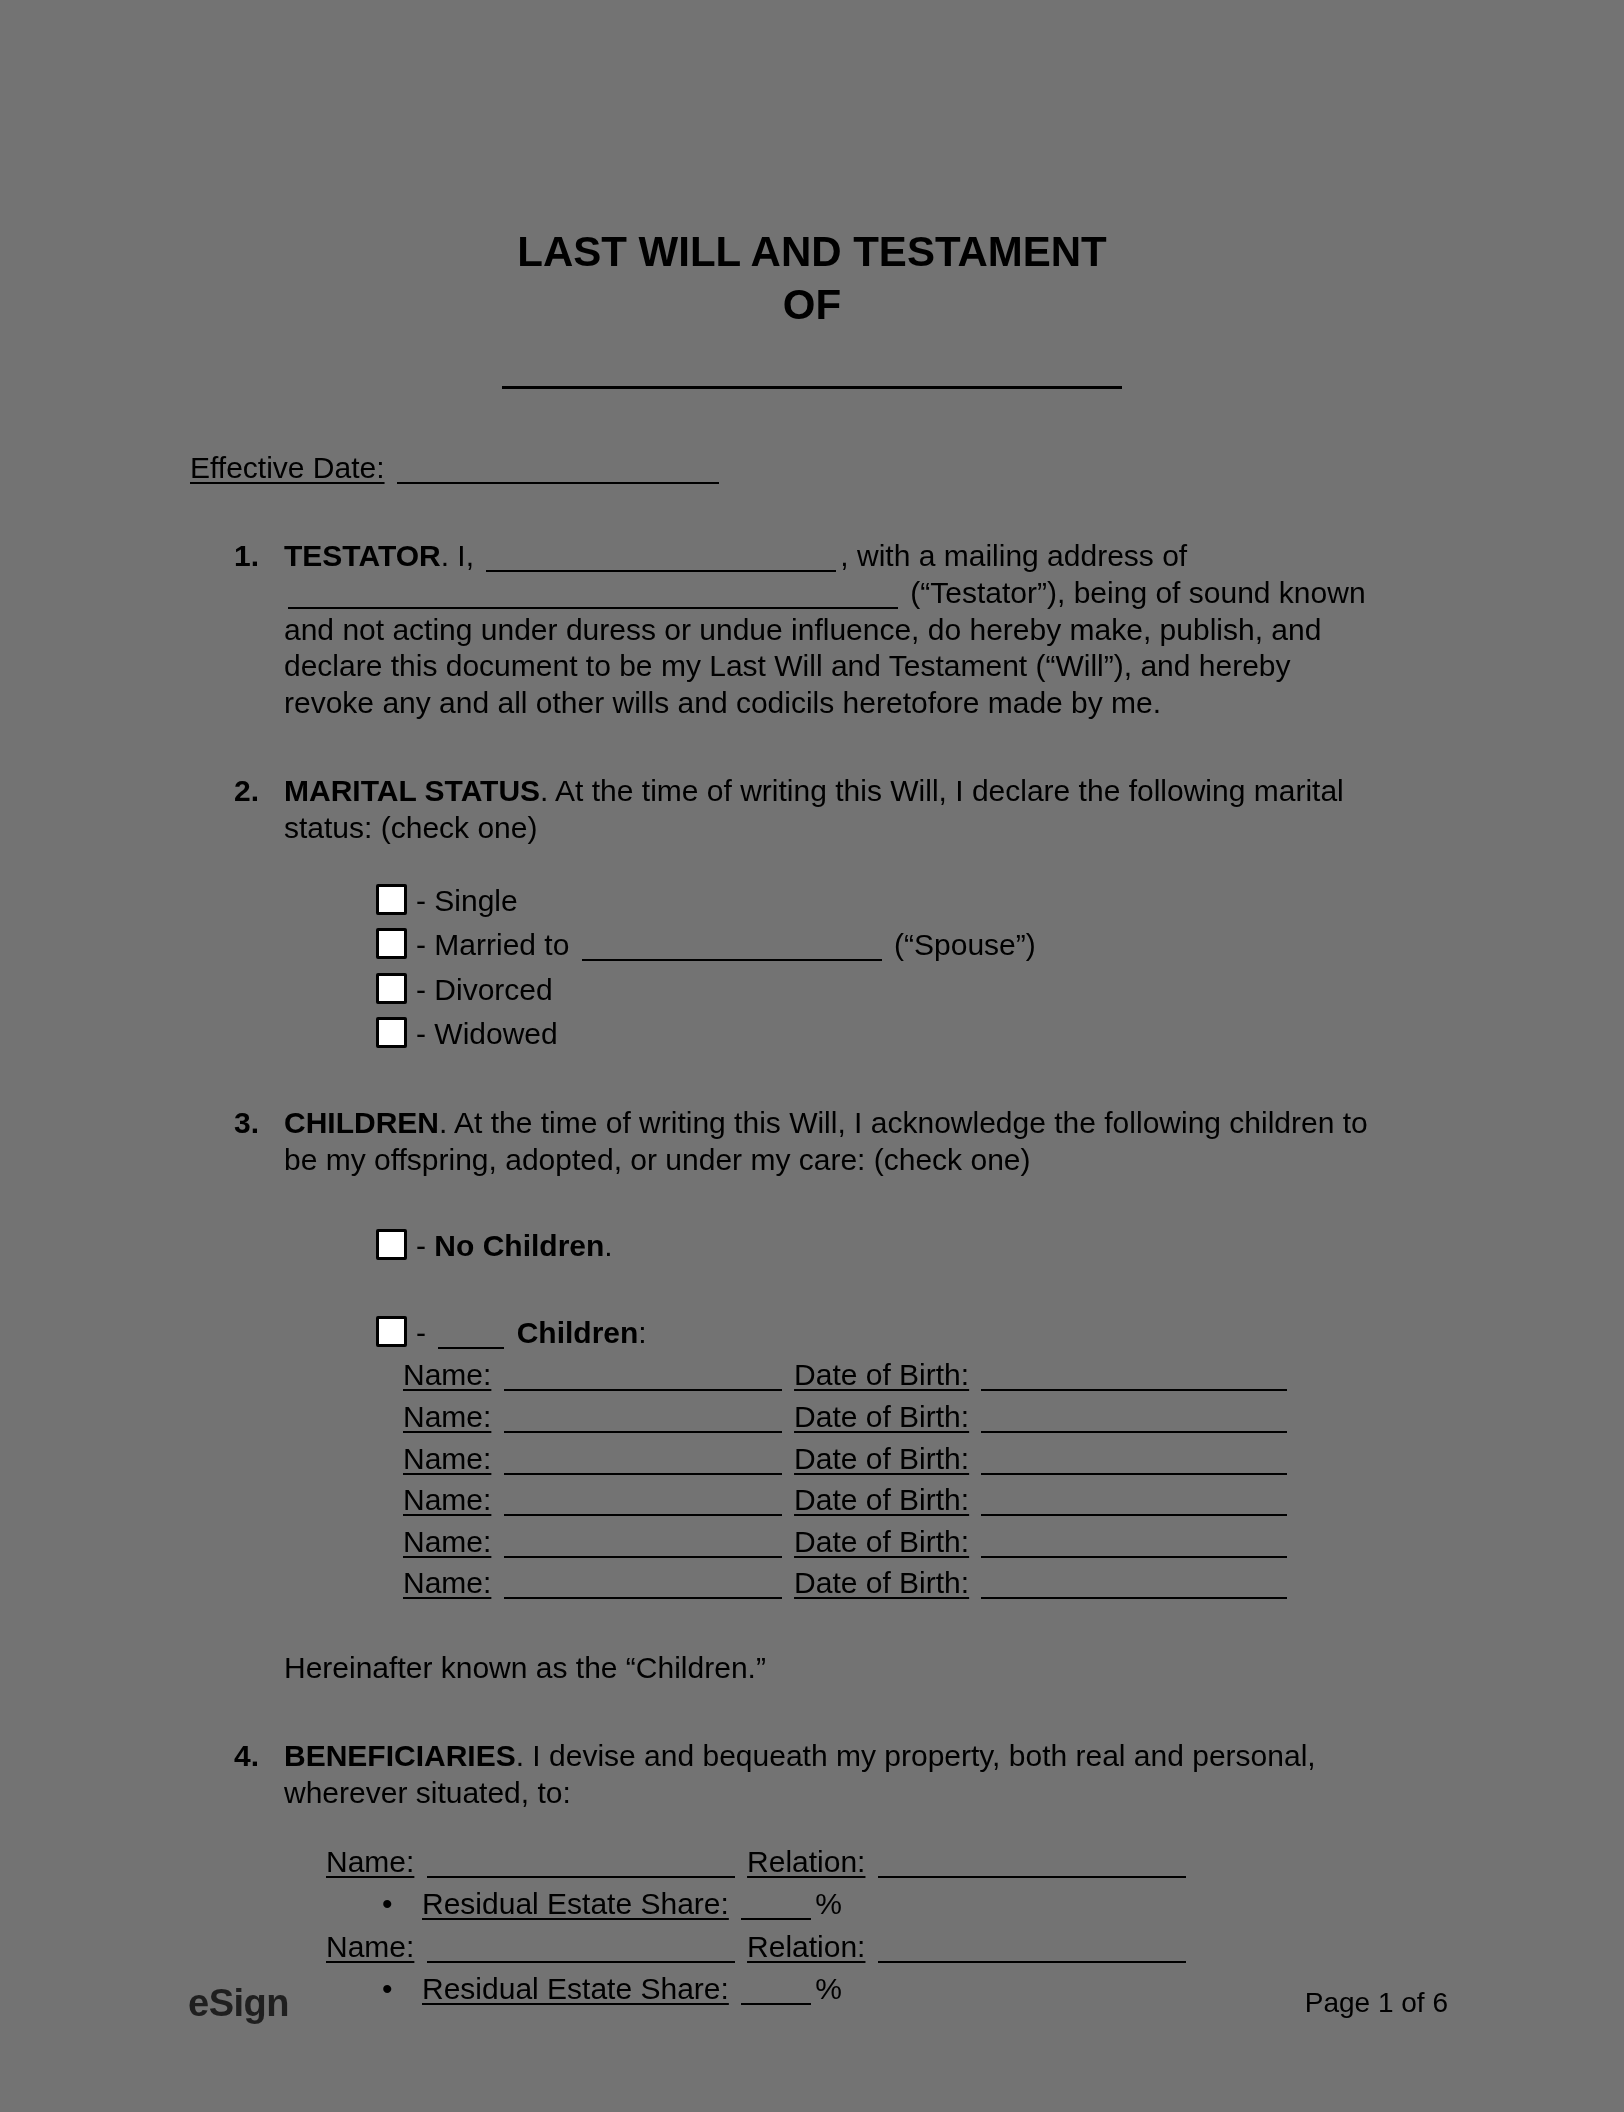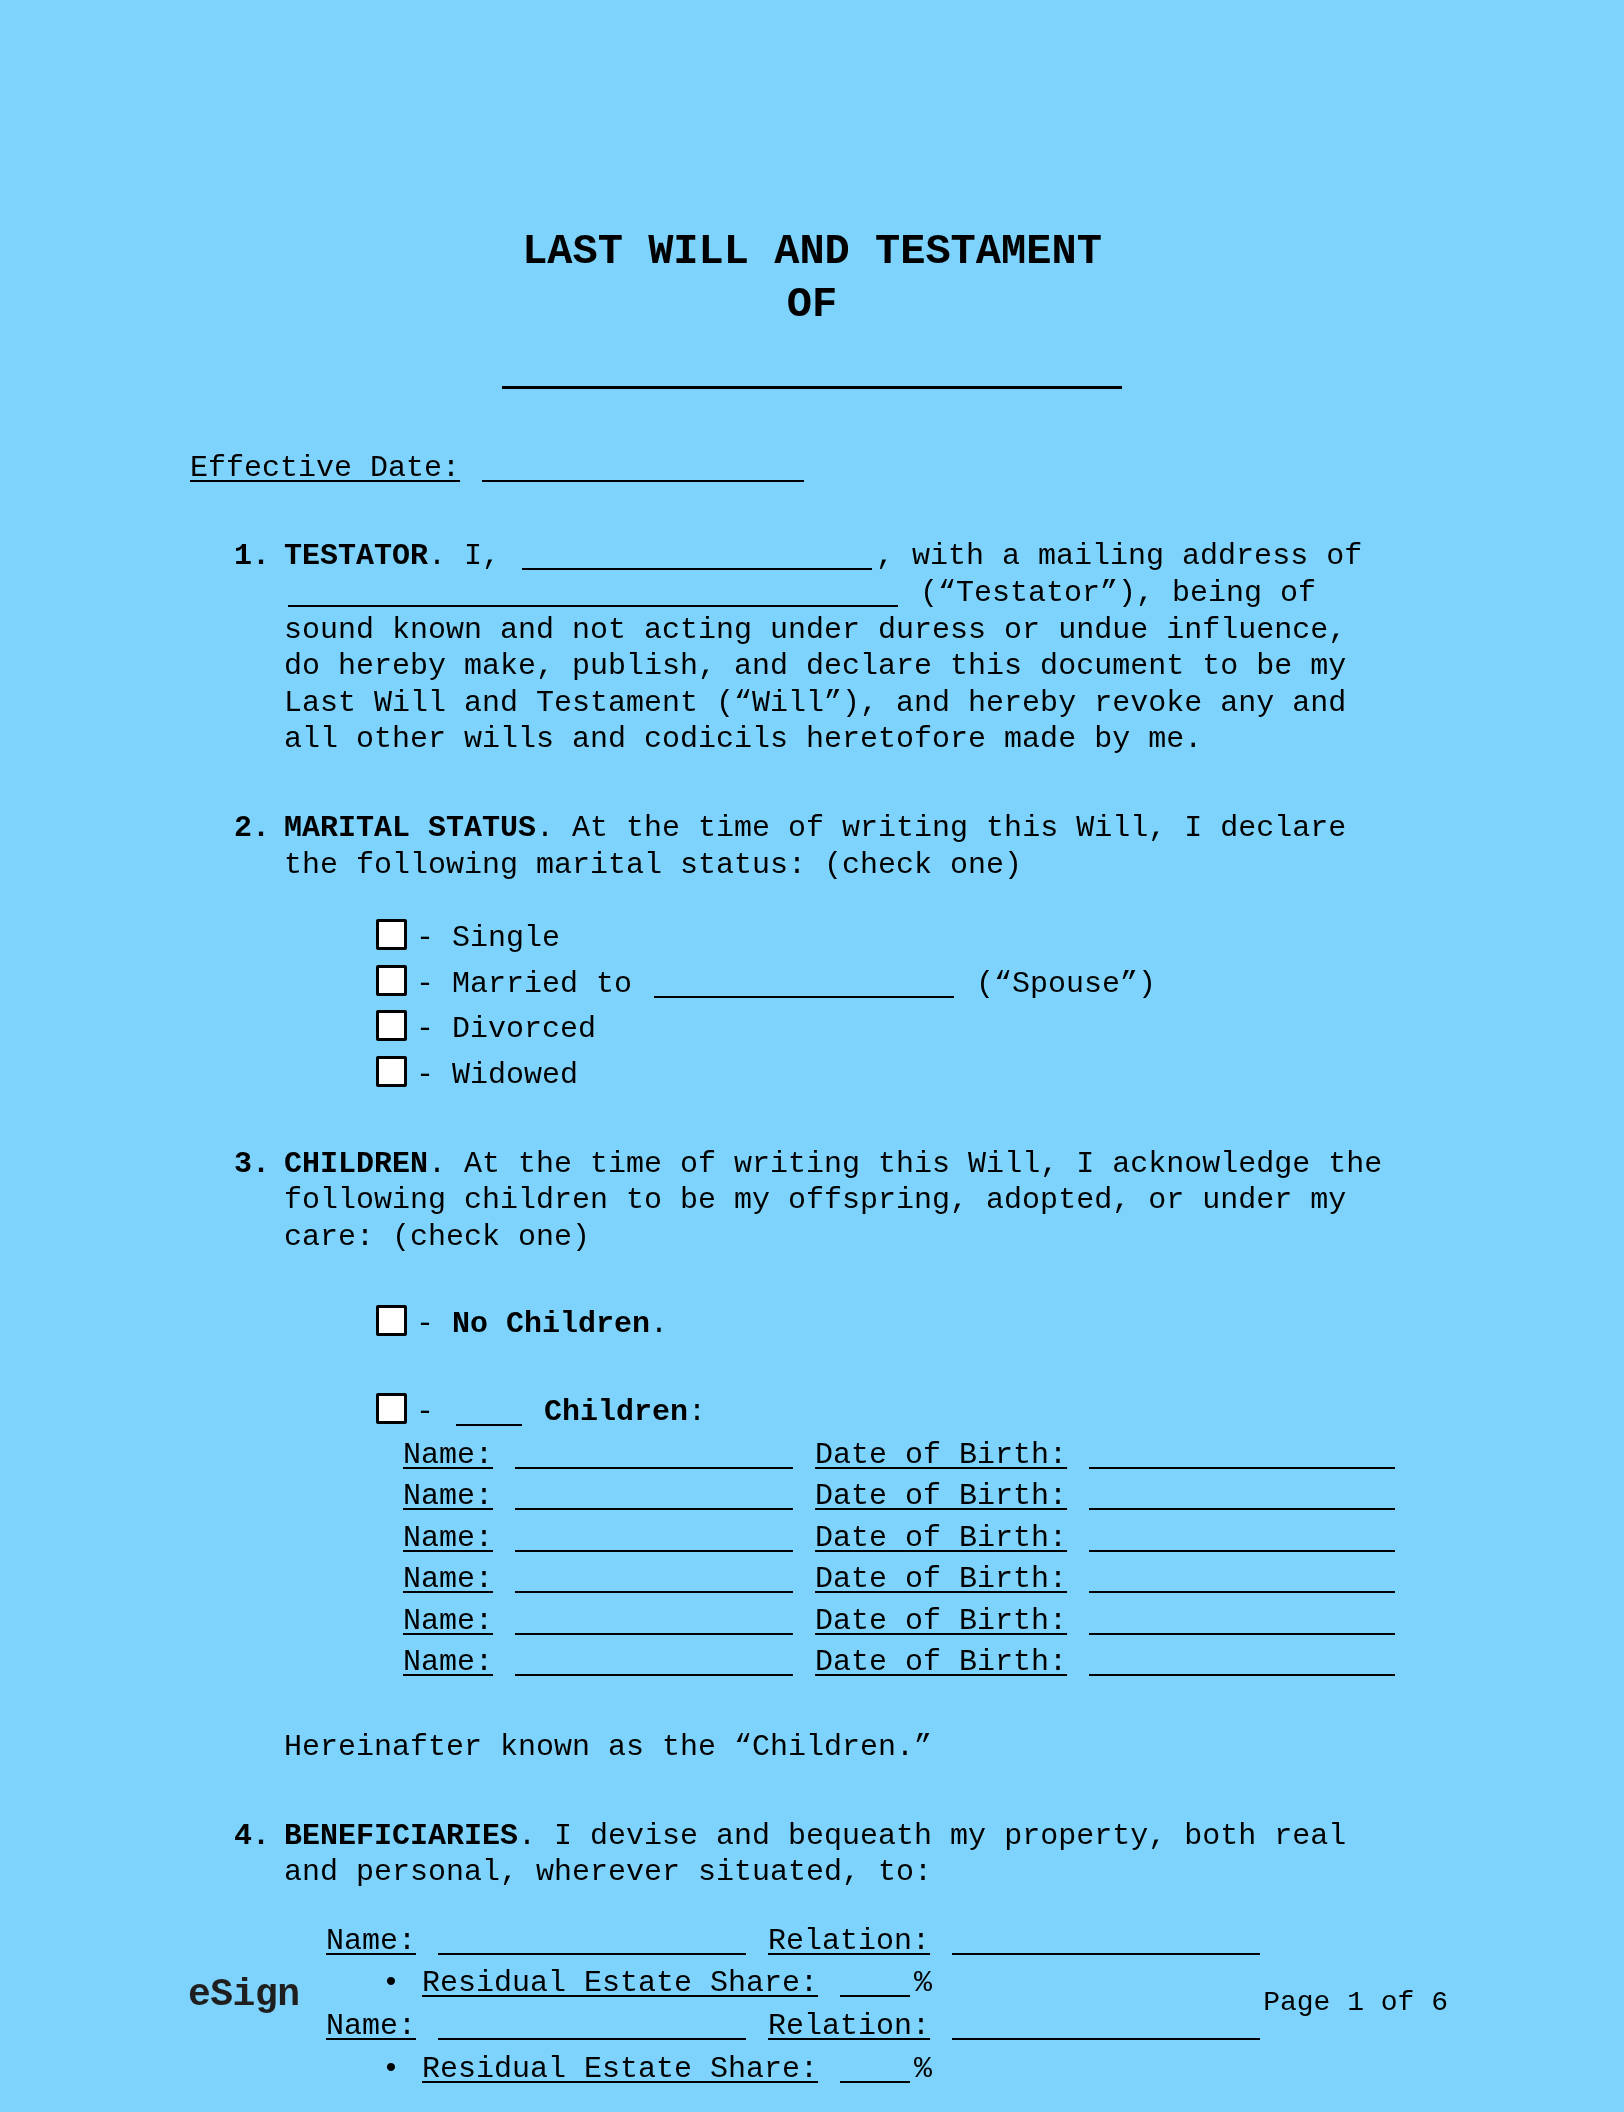--- a/index.html
+++ b/index.html
@@ -1,21 +1,21 @@
 <!DOCTYPE html>
 <html><head>
 <meta charset="utf-8">
 <style>
   html,body{margin:0;padding:0;background:#e8e8e8;}
   .page{
     position:relative;
     width:1624px;height:2112px;
     margin:0 auto;
-    background:#7dd3fc;
-    font-family:Liberation Mono, monospace;
+    background:#737373;
+    font-family:Liberation Sans, sans-serif;
     font-size:30px;line-height:1.22;color:#000;
     overflow:hidden;
   }
   .content{padding:226px 190px 0 190px;}
   .title{text-align:center;font-weight:700;font-size:42px;line-height:1.26;}
   .title-blank{width:620px;height:0;border-bottom:3px solid #000;margin:54px auto 0 auto;}
   .eff-date{margin-top:61px;}
   .ul{text-decoration:underline;text-decoration-thickness:2px;text-underline-offset:4px;}
   .b{font-weight:700;}
   .blank{
@@ -45,21 +45,21 @@
   .w-testator-name{width:350px;}
   .w-address{width:610px;}
   .w-spouse{width:300px;}
   .w-count{width:66px;}
   .w-child-name{width:278px;}
   .w-dob{width:306px;}
   .w-ben-name{width:308px;}
   .w-relation{width:308px;}
   .w-share{width:70px;}
   .footer-brand{
-    position:absolute;left:188px;bottom:94px;
+    position:absolute;left:188px;bottom:86px;
     font-weight:700;font-size:38px;color:#1f1f1f;letter-spacing:-0.5px;
   }
   .footer-page{position:absolute;right:176px;bottom:92px;font-size:28px;}
 </style>
 </head>
 <body>
 
 <div class="page">
   <div class="content">
 

